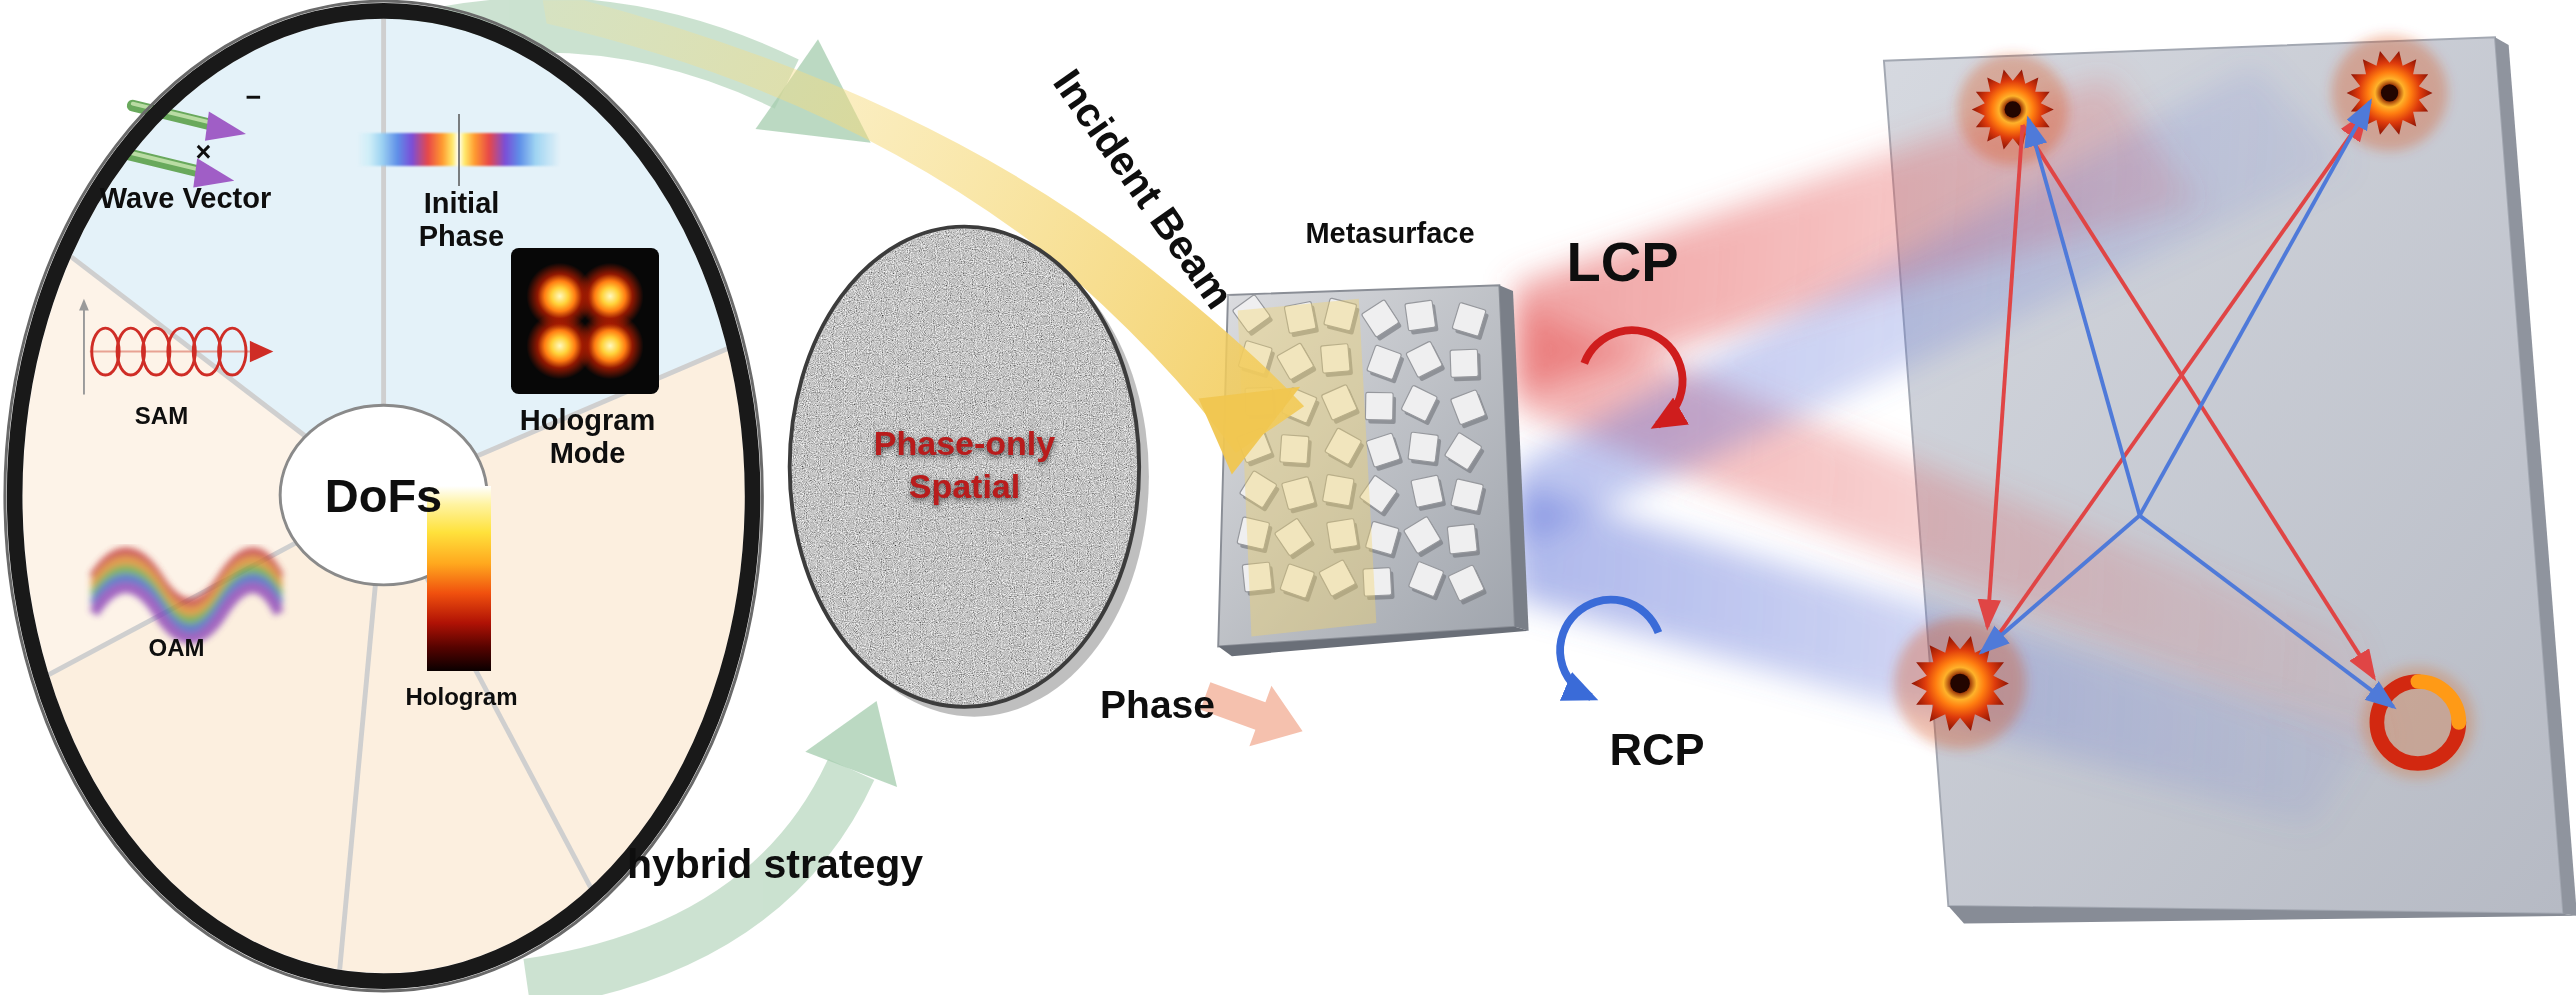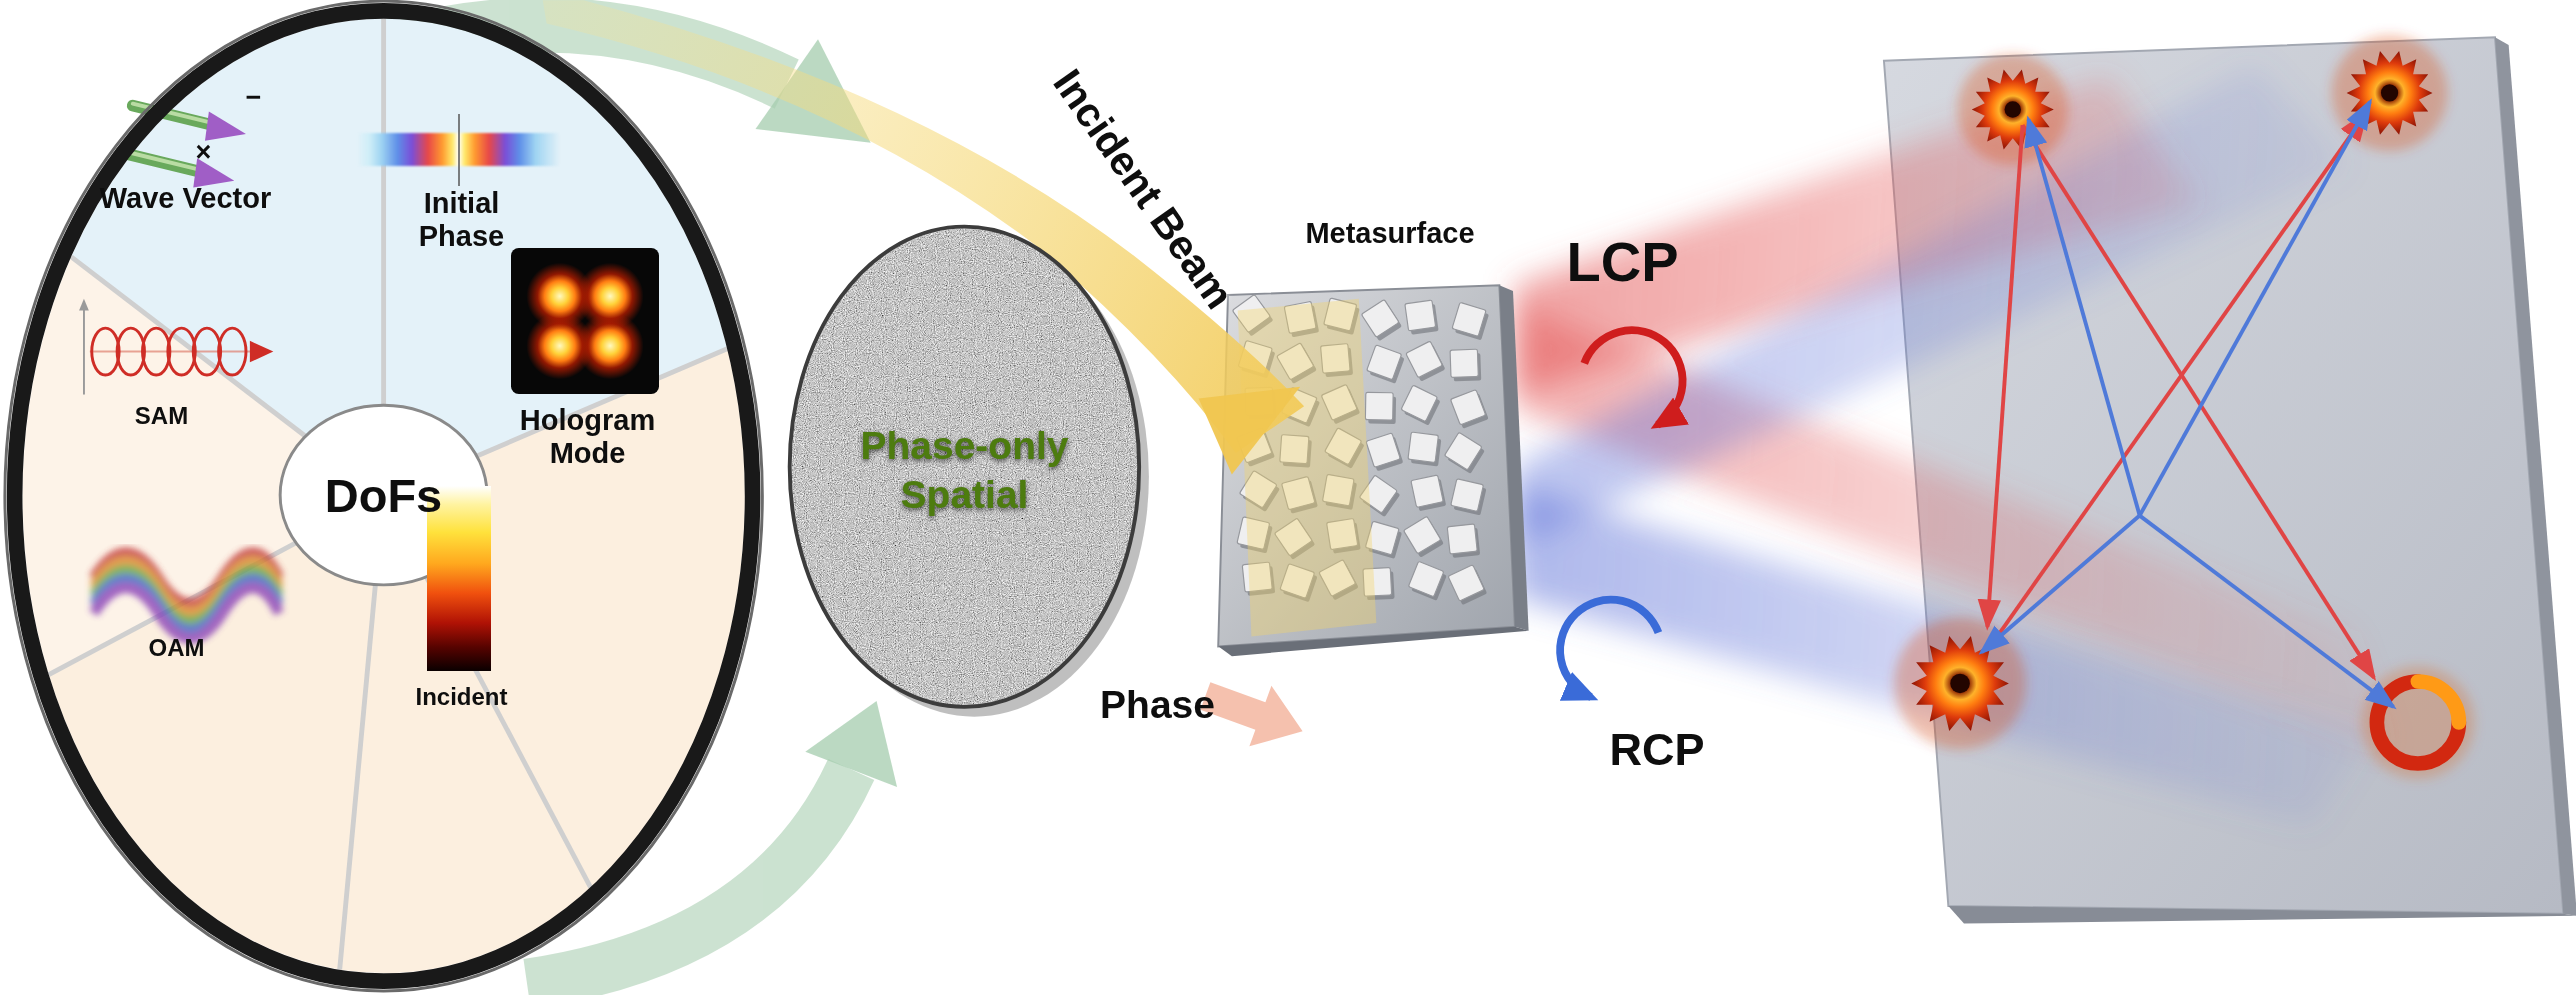--- a/index.html
+++ b/index.html
@@ -3,21 +3,21 @@
 <meta charset="utf-8">
 <style>
   *{margin:0;padding:0;box-sizing:border-box}
   body{background:#ffffff}
   .scene{position:relative;width:2576px;height:996px;background:#fff;overflow:hidden;
          font-family:"Liberation Sans",sans-serif}
   svg.layer{position:absolute;left:0;top:0}
   .lbl{position:absolute;font-weight:700;color:#0e0e0e;text-align:center;line-height:1.15}
   .s30{font-size:29px}.s31{font-size:24px}.s40{font-size:39px}
   .mark{font-size:27px}
-  .holo{font-size:39px;color:#4d7c0f;text-shadow:0 2px 4.9px rgba(0,0,0,.65);line-height:1.25}
+  .holo{font-size:34px;color:#b91c1c;text-shadow:0 2px 4.9px rgba(0,0,0,.65);line-height:1.25}
   .rot{font-size:41px;transform:rotate(55deg);transform-origin:0 0;white-space:nowrap;
        text-shadow:0 0 7.8px rgba(255,255,255,.9)}
   .strategy{font-size:41px;line-height:1.25}
   .amp-bar{position:absolute;left:427px;top:486px;width:64px;height:185px;
     background:linear-gradient(180deg,#ffffff 0%,#fff3a0 10%,#ffe23c 25%,#ffa81e 42%,
                #f0500e 58%,#b01205 74%,#570300 87%,#0a0000 100%)}
   .spatial-mode-icon{position:absolute;left:511px;top:248px;width:148px;height:146px;border-radius:7.8px;
     background:
       radial-gradient(circle at 33% 33%, #fff9c0 0%, #ffd23a 6%, #ff7d12 11%, rgba(190,30,0,.75) 16%, rgba(0,0,0,0) 24%),
       radial-gradient(circle at 67% 33%, #fff9c0 0%, #ffd23a 6%, #ff7d12 11%, rgba(190,30,0,.75) 16%, rgba(0,0,0,0) 24%),
@@ -320,33 +320,34 @@
 <div class="phase-strip"></div>
 <div class="phase-line"></div>
 <div class="spatial-mode-icon"></div>
 <div class="amp-bar"></div>
 
 <div class="lbl s30" style="left:76px;top:182px;width:219px">Wave Vector</div>
 <div class="lbl s30" style="left:400px;top:187px;width:123px">Initial Phase</div>
 <div class="lbl s31" style="left:102px;top:402px;width:119px">SAM</div>
 <div class="lbl s30" style="left:484px;top:404px;width:207px">Hologram Mode</div>
 <div class="lbl s31" style="left:115px;top:634px;width:123px">OAM</div>
-<div class="lbl s31" style="left:359px;top:683px;width:205px">Incident</div>
+<div class="lbl s31" style="left:359px;top:683px;width:205px">Hologram</div>
 <div class="lbl" style="left:284px;top:469px;width:199px;font-size:47px">DoFs</div>
 <div class="lbl mark" style="left:234px;top:82px;width:39px">−</div>
 <div class="lbl mark" style="left:184px;top:137px;width:39px">×</div>
 
 <div class="lbl holo" style="left:816px;top:422px;width:297px">
   <div>Phase-only</div>
   <div>Spatial</div>
 </div>
 
 <div class="lbl rot" style="left:1082px;top:61px">Incident Beam</div>
 <div class="lbl s40" style="left:1054px;top:683px;width:207px">Phase</div>
 <div class="lbl" style="left:1226px;top:217px;width:328px;font-size:29px">Metasurface</div>
 <div class="lbl" style="left:1552px;top:230px;width:141px;font-size:56px">LCP</div>
 <div class="lbl" style="left:1585px;top:724px;width:144px;font-size:45px">RCP</div>
 
 <div class="lbl strategy" style="left:574px;top:839px;width:402px">
+  <div>hybrid strategy</div>
 </div>
 
 </div>
 
 
 </body></html>

